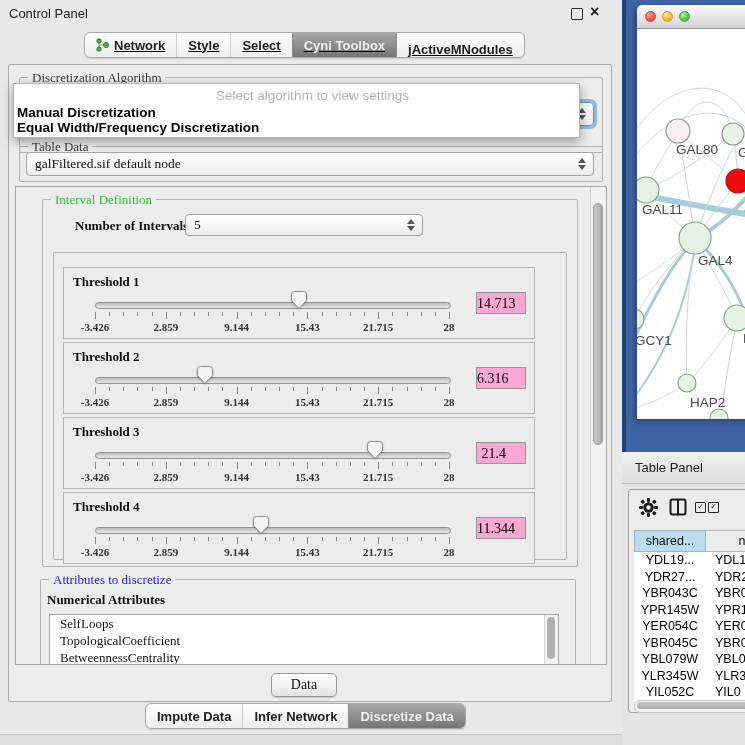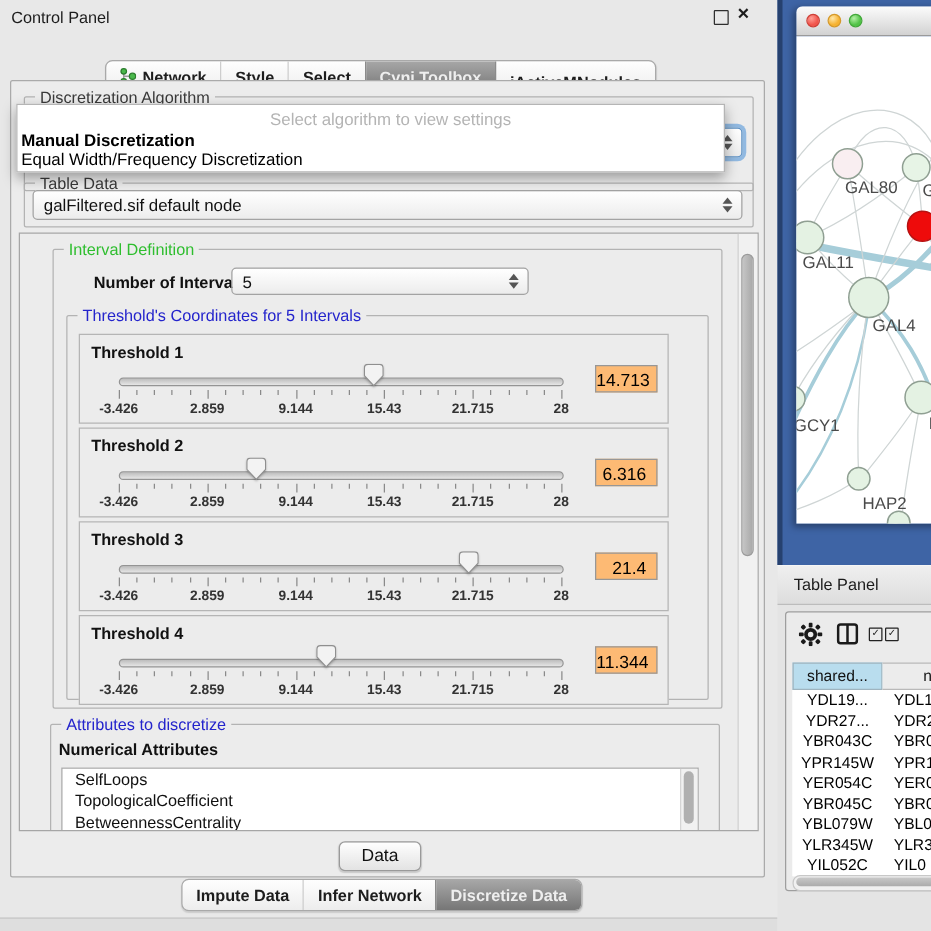--- a/index.html
+++ b/index.html
@@ -17,64 +17,64 @@
   .win-close{position:absolute;left:590px;top:3px;font-size:16px;font-weight:bold;color:#1c1c1c;}
   
   .seg-group{position:absolute;height:24px;display:flex;align-items:stretch;
     border:1px solid #a9a9a9;border-radius:6px;overflow:hidden;
     background:linear-gradient(#fefefe,#ededed);box-shadow:0 1px 1px rgba(0,0,0,.12);}
   .seg{display:flex;align-items:center;padding:0 11px;font-size:13px;font-weight:600;color:#1d1d1d;position:relative;}
   .seg + .seg{border-left:1px solid #cdcdcd;}
   .seg.active{background:linear-gradient(#a7a7a7,#767676);color:#eeeeee;border-left:1px solid #8b8b8b;}
   .seg.active + .seg{border-left:1px solid #8b8b8b;align-items:flex-end;}
   .seg .net-icon{margin-right:5px;display:inline-flex;}
-  #top-tabs{left:84px;top:48px;}
+  #top-tabs{left:84px;top:32px;text-decoration:underline;}
   #bottom-tabs{left:145px;top:703px;}
   
   #main-panel{position:absolute;left:8px;top:64px;width:602px;height:636px;
-    border:1px solid #aaaaaa;border-radius:2px;background:#ececec;}
+    border:1px solid #aaaaaa;border-radius:2px;background:#ececec;font-family:Liberation Serif, serif;}
   
   .tgroup{position:absolute;border:1px solid #b3b3b3;border-radius:2px;}
   .tgroup > .glabel{position:absolute;top:-8px;left:8px;background:#ececec;padding:0 4px;font-size:13px;color:#3a3a3a;white-space:nowrap;}
   .glabel.green{color:#2fbe2f;}
   .glabel.blue{color:#2424cc;}
   
   .combo{position:absolute;height:24px;border:1px solid #a3a3a3;border-radius:4px;
     background:linear-gradient(#ffffff,#ececec);display:flex;align-items:center;
     font-size:13.5px;color:#111;padding-left:8px;box-sizing:border-box;}
   .combo .arrows{position:absolute;right:7px;top:50%;transform:translateY(-50%);display:flex;flex-direction:column;gap:2px;}
   .combo .arrows i{display:block;width:0;height:0;border-left:4px solid transparent;border-right:4px solid transparent;}
   .combo .arrows i.up{border-bottom:5px solid #555;}
   .combo .arrows i.dn{border-top:5px solid #555;}
   .combo.focused{border-color:#5f93c6;box-shadow:0 0 0 3px rgba(115,168,222,.75);}
   
   #algo-popup{position:absolute;left:13px;top:83px;width:565px;height:53px;background:#ffffff;
     border:1px solid #b5b5b5;box-shadow:0 4px 10px rgba(0,0,0,.35);z-index:40;}
   #algo-popup .ph{position:absolute;left:0;right:0;top:4px;text-align:center;color:#b4b4b4;font-size:13.5px;margin-left:32px;}
   #algo-popup .opt{position:absolute;left:3px;font-size:13.5px;color:#000;}
   #algo-popup .opt.b{top:21px;font-weight:bold;}
-  #algo-popup .opt.r{top:36px;}
+  #algo-popup .opt.r{top:36px;font-weight:bold;}
   
   #scrollpane{position:absolute;left:6px;top:121px;width:590px;height:477px;
     border:1px solid #a6a6a6;background:#ececec;overflow:hidden;}
   .vscroll{position:absolute;top:0;right:0;width:15px;height:100%;background:#f1f1f1;border-left:1px solid #cfcfcf;}
   .vscroll .thumb{position:absolute;left:2px;width:10px;border-radius:6px;
     background:linear-gradient(90deg,#c6c6c6,#a9a9a9);border:1px solid #9b9b9b;box-sizing:border-box;}
   
   .thr-row{position:relative;width:470px;height:70px;border:1px solid #b5b5b5;background:#ececec;margin:0 0 3px 0;}
   .thr-label{position:absolute;left:9px;top:6px;font-size:13px;font-weight:bold;color:#111;}
   .track{position:absolute;left:31px;top:34px;width:354px;height:5px;border:1px solid #949494;border-radius:4px;
     background:linear-gradient(#bdbdbd,#e6e6e6);}
   .handle{position:absolute;top:23px;width:16px;height:18px;filter:drop-shadow(0 1px 1px rgba(0,0,0,.25));}
   .ticks{position:absolute;left:31px;top:44px;width:355px;height:8px;}
   .ticks i{position:absolute;top:0;width:1px;height:4px;background:#8a8a8a;}
   .ticks i.major{height:7px;}
   .tick-label{position:absolute;top:53px;width:60px;text-align:center;font-size:11px;font-weight:bold;color:#333;}
-  .value-box{position:absolute;right:8px;top:24px;width:50px;height:22px;background:#fdba74;border:1px solid #979797;
-    font-size:14px;color:#000;text-align:right;padding-right:8px;line-height:22px;box-sizing:border-box;}
+  .value-box{position:absolute;right:8px;top:24px;width:50px;height:22px;background:#f9a8d4;border:1px solid #979797;
+    font-size:14px;color:#000;text-align:right;padding-right:19px;line-height:22px;box-sizing:border-box;}
   
   #attr-list{position:absolute;left:8px;top:34px;width:508px;height:64px;background:#ffffff;border:1px solid #a8a8a8;overflow:hidden;}
   #attr-list .item{font-size:13px;color:#111;padding-left:10px;line-height:17px;}
   #attr-list .lscroll{position:absolute;right:0;top:0;width:13px;height:100%;background:#f1f1f1;border-left:1px solid #d5d5d5;}
   #attr-list .lscroll .thumb{position:absolute;left:2px;top:2px;width:8px;height:42px;border-radius:5px;background:#b0b0b0;}
   
   #apply-btn{position:absolute;left:262px;top:608px;width:64px;height:22px;border:1px solid #9a9a9a;border-radius:5px;
     background:linear-gradient(#fefefe,#e3e3e3);font-size:14px;color:#111;text-align:center;line-height:21px;
     box-shadow:0 1px 1px rgba(0,0,0,.15);}
   .bottom-strip{position:absolute;left:0;top:734px;width:622px;height:11px;background:#dedede;border-top:1px solid #c6c6c6;}
@@ -180,21 +180,20 @@
         <div style="position:absolute;left:32px;top:18px;font-size:13px;font-weight:bold;color:#111;">Number of Intervals</div>
         <div class="combo" style="left:142px;top:14px;width:238px;height:22px;">
           <span>5</span>
           <span class="arrows">
               <i class="up"></i>
               <i class="dn"></i>
             </span>
         </div>
 
         <div class="tgroup" style="left:10px;top:52px;width:512px;height:306px;">
-          <span class="glabel blue">Threshold's Coordinates for 5 Intervals</span>
           <div id="thresholds" style="position:absolute;left:9px;top:14px;">
               <div class="thr-row">
                 <div class="thr-label">Threshold 1</div>
                 <div class="track"></div>
                 <div class="ticks">
                   <i class="major" style="left: 0px;"></i>
                   <i style="left: 14.16px;"></i>
                   <i style="left: 28.32px;"></i>
                   <i style="left: 42.48px;"></i>
                   <i style="left: 56.64px;"></i>

